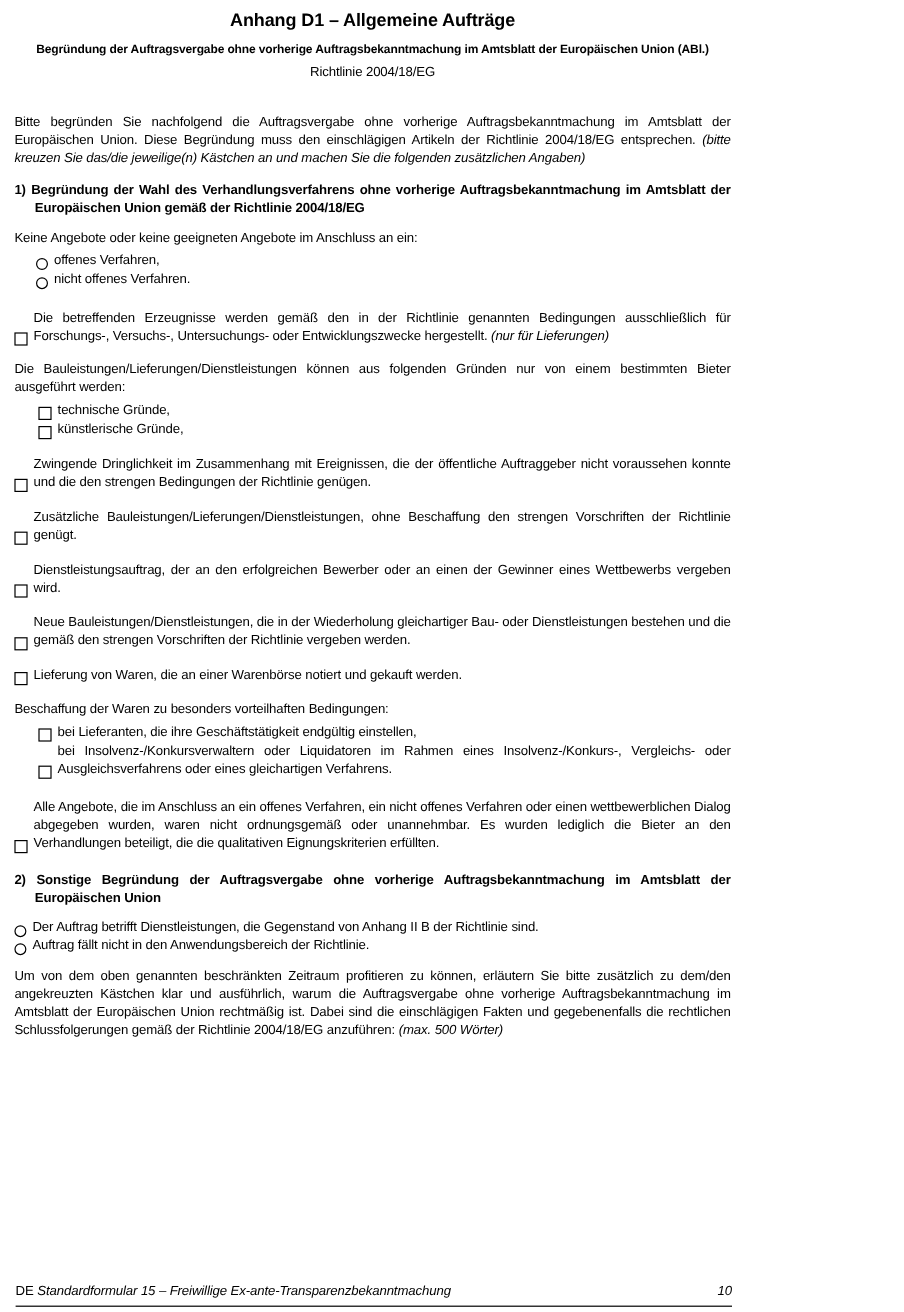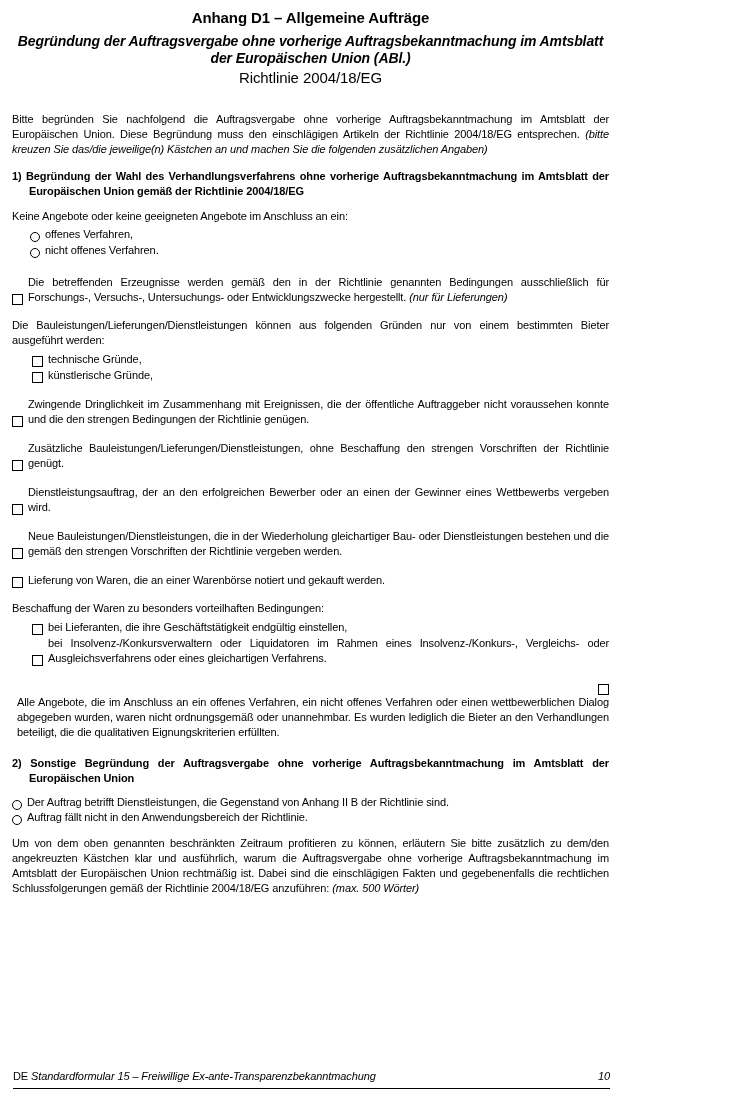--- a/index.html
+++ b/index.html
@@ -13,22 +13,22 @@
     font-size:11px;
     line-height:15px;
     letter-spacing:-0.1px;
     overflow:hidden;
   }
   .content { padding:8px 13px 0 12px; }
 
   
   .hdr { text-align:center; }
   .title { font-size:15px; font-weight:bold; line-height:19px; }
-  .subtitle { font-size:14px; font-weight:bold; line-height:17px; margin-top:6px;font-style:italic; }
-  .directive { font-size:15px; margin-top:3px; }
+  .subtitle { font-size:10px; font-weight:bold; line-height:17px; margin-top:6px; }
+  .directive { font-size:11px; margin-top:3px; }
 
   
   .para { text-align:justify; }
   .intro { margin-top:27px; }
   .closing { margin-top:11px; }
   .it { font-style:italic; }
 
   
   .sec-heading {
     font-weight:bold;
@@ -157,21 +157,21 @@
       <div class="item sub">
         <span class="marker cb"></span>
         <div class="txt">bei Lieferanten, die ihre Geschäftstätigkeit endgültig einstellen,</div>
       </div>
       <div class="item sub">
         <span class="marker cb"></span>
         <div class="txt">bei Insolvenz-/Konkursverwaltern oder Liquidatoren im Rahmen eines Insolvenz-/Konkurs-, Vergleichs- oder Ausgleichsverfahrens oder eines gleichartigen Verfahrens.</div>
       </div>
     </div>
 
-    <div class="item lvl0" style="margin-top:17px;flex-direction:column;">
+    <div class="item lvl0" style="margin-top:17px;">
       <span class="marker cb"></span>
       <div class="txt">Alle Angebote, die im Anschluss an ein offenes Verfahren, ein nicht offenes Verfahren oder einen wettbewerblichen Dialog abgegeben wurden, waren nicht ordnungsgemäß oder unannehmbar. Es wurden lediglich die Bieter an den Verhandlungen beteiligt, die die qualitativen Eignungskriterien erfüllten.</div>
     </div>
 
     <div class="sec-heading" style="margin-top:16px;"><span>2)</span> <span>Sonstige Begründung der Auftragsvergabe ohne vorherige Auftragsbekanntmachung im Amtsblatt der Europäischen Union</span></div>
 
     <div class="first-after-heading">
       <div class="item">
         <span class="marker radio"></span>
         <div class="txt">Der Auftrag betrifft Dienstleistungen, die Gegenstand von Anhang II B der Richtlinie sind.</div>

